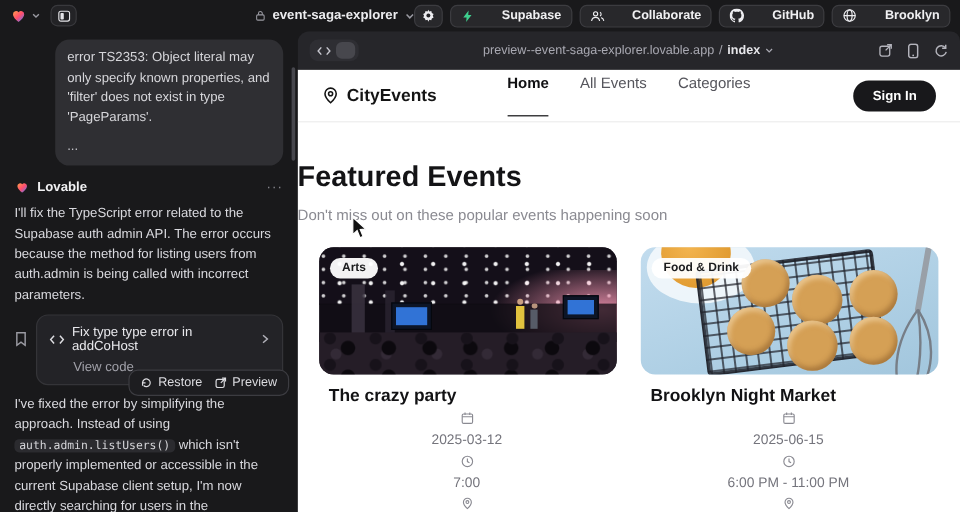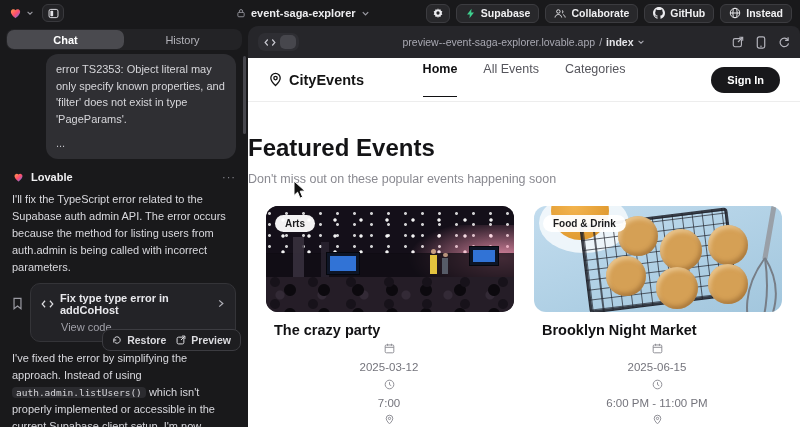--- a/index.html
+++ b/index.html
@@ -5,25 +5,25 @@
   * { margin:0; padding:0; box-sizing:border-box; }
   html,body { width:800px; height:427px; overflow:hidden; background:#0f0f10;
               font-family:"Liberation Sans", sans-serif; }
   .app { width:800px; height:427px; background:#19191b; position:relative; display:flex; flex-direction:column; }
 
   
   .topbar { height:26px; flex:0 0 26px; display:flex; align-items:center; padding:0 8px; position:relative; }
   .logo-group { display:flex; align-items:center; gap:3px; }
   .tb-iconbtn { background:#232326; border:1px solid #39393d; border-radius:6px; width:22px; height:18px;
                 display:flex; align-items:center; justify-content:center; margin-left:8px; cursor:pointer; }
-  .project { position:absolute; left:236px; top:0; height:26px; display:flex; align-items:center; gap:5px;
+  .project { position:absolute; left:212px; top:0; height:26px; display:flex; align-items:center; gap:5px;
              color:#ececef; font-size:11px; font-weight:600; cursor:pointer; }
   .project .chev { color:#9a9aa2; }
   .tb-right { margin-left:auto; display:flex; align-items:center; gap:6px; }
-  .tb-btn { display:flex; align-items:center; gap:5px; background:#28282b; border:1px solid #3c3c40;
+  .tb-btn { display:flex; align-items:center; gap:23px; background:#28282b; border:1px solid #3c3c40;
             border-radius:6px; height:19px; padding:0 8px; color:#f0f0f2; font-size:10.5px; font-weight:600; cursor:pointer; }
   .tb-btn.icon-only { padding:0 5px; }
 
   
   .main { flex:1; display:flex; min-height:0; }
 
   
   .chat-panel { width:248px; flex:0 0 248px; position:relative; padding:3px 6px 0 6px; overflow:hidden; }
   .seg { display:flex; background:#232326; border-radius:8px; height:21px; padding:1px; }
   .seg-item { flex:1; display:flex; align-items:center; justify-content:center; font-size:11px; color:#b2b2b9;
@@ -36,25 +36,25 @@
   .ai-head { display:flex; align-items:center; gap:6px; margin-top:12px; }
   .ai-head .ai-name { font-size:11px; font-weight:700; color:#f0f0f2; }
   .ai-head .dots { margin-left:auto; color:#8b8b92; font-size:11px; letter-spacing:1px; }
   .ai-p { font-size:11px; line-height:1.55; color:#d9d9de; margin-top:8px; }
   .ai-p code { font-family:"DejaVu Sans Mono", monospace; font-size:9.5px; background:#2b2b2f;
                border-radius:4px; padding:0 4px; color:#d4d4d8; }
   .fix-row { display:flex; align-items:flex-start; gap:7px; margin-top:7px; }
   .fix-bookmark { color:#9a9aa2; margin-top:14px; }
   .fix-card { position:relative; flex:1; background:#232327; border:1px solid #343438; border-radius:10px;
               padding:8px 10px; cursor:pointer; }
-  .fix-top { display:flex; align-items:center; gap:6px; font-size:11px; font-weight:700; color:#e8e8ec; }
+  .fix-top { display:flex; align-items:center; gap:6px; font-size:11px; font-weight:400; color:#e8e8ec; }
   .fix-top .chev-r { margin-left:auto; color:#b0b0b8; }
   .fix-sub { font-size:11px; color:#a0a0a8; margin-top:5px; margin-left:20px; }
   .restore-pill { position:absolute; right:-6px; bottom:-10px; display:flex; align-items:center; gap:10px;
-                  background:#1d1d20; border:1px solid #3c3c41; border-radius:8px; padding:4px 9px;font-weight:bold; }
+                  background:#1d1d20; border:1px solid #3c3c41; border-radius:8px; padding:4px 9px; }
   .pill-btn { display:flex; align-items:center; gap:5px; font-size:10.5px; color:#dcdce0; cursor:pointer; }
   .chat-scrollbar { position:absolute; right:2px; top:30px; width:3px; height:78px; background:#47474d; border-radius:2px; }
 
   
   .preview { flex:1; display:flex; flex-direction:column; border-radius:10px 8px 0 0; overflow:hidden; min-width:0; }
   .pv-toolbar { height:32px; flex:0 0 32px; background:#26262a; display:flex; align-items:center; padding:0 10px; position:relative; }
   .code-toggle { display:flex; align-items:center; gap:4px; background:#2e2e33; border-radius:7px; padding:2px 3px 2px 6px; cursor:pointer; }
   .code-toggle .knob { width:16px; height:14px; background:#47474d; border-radius:5px; display:inline-block; }
   .pv-url { position:absolute; left:0; right:0; margin:auto; width:max-content; display:flex; align-items:center; gap:4px;
             font-size:10.5px; color:#a9a9b2; cursor:pointer; }
@@ -233,36 +233,28 @@
         <span>GitHub</span>
       </button>
       <button class="tb-btn">
         <span class="ic">
           <svg width="12" height="12" viewBox="0 0 16 16">
               <circle cx="8" cy="8" r="6.3" fill="none" stroke="#ededf0" stroke-width="1.3"></circle>
               <ellipse cx="8" cy="8" rx="2.8" ry="6.3" fill="none" stroke="#ededf0" stroke-width="1.3"></ellipse>
               <path d="M1.7 8h12.6" stroke="#ededf0" stroke-width="1.3"></path>
             </svg>
         </span>
-        <span>Instead</span>
+        <span>Brooklyn</span>
       </button>
     </div>
   </header>
 
   <div class="main">
 
     <aside class="chat-panel">
-      <div class="seg">
-        <div class="seg-item active">
-            <span>Chat</span>
-          </div>
-        <div class="seg-item">
-            <span>History</span>
-          </div>
-      </div>
 
       <div class="chat-scroll">
         <div class="bubble">
           <p>error TS2353: Object literal may only specify known properties, and 'filter' does not exist in type 'PageParams'.</p>
           <p class="ellipsis">...</p>
         </div>
 
         <div class="ai-head">
           <span class="ic">
             <svg width="13" height="12" viewBox="0 0 24 24">

